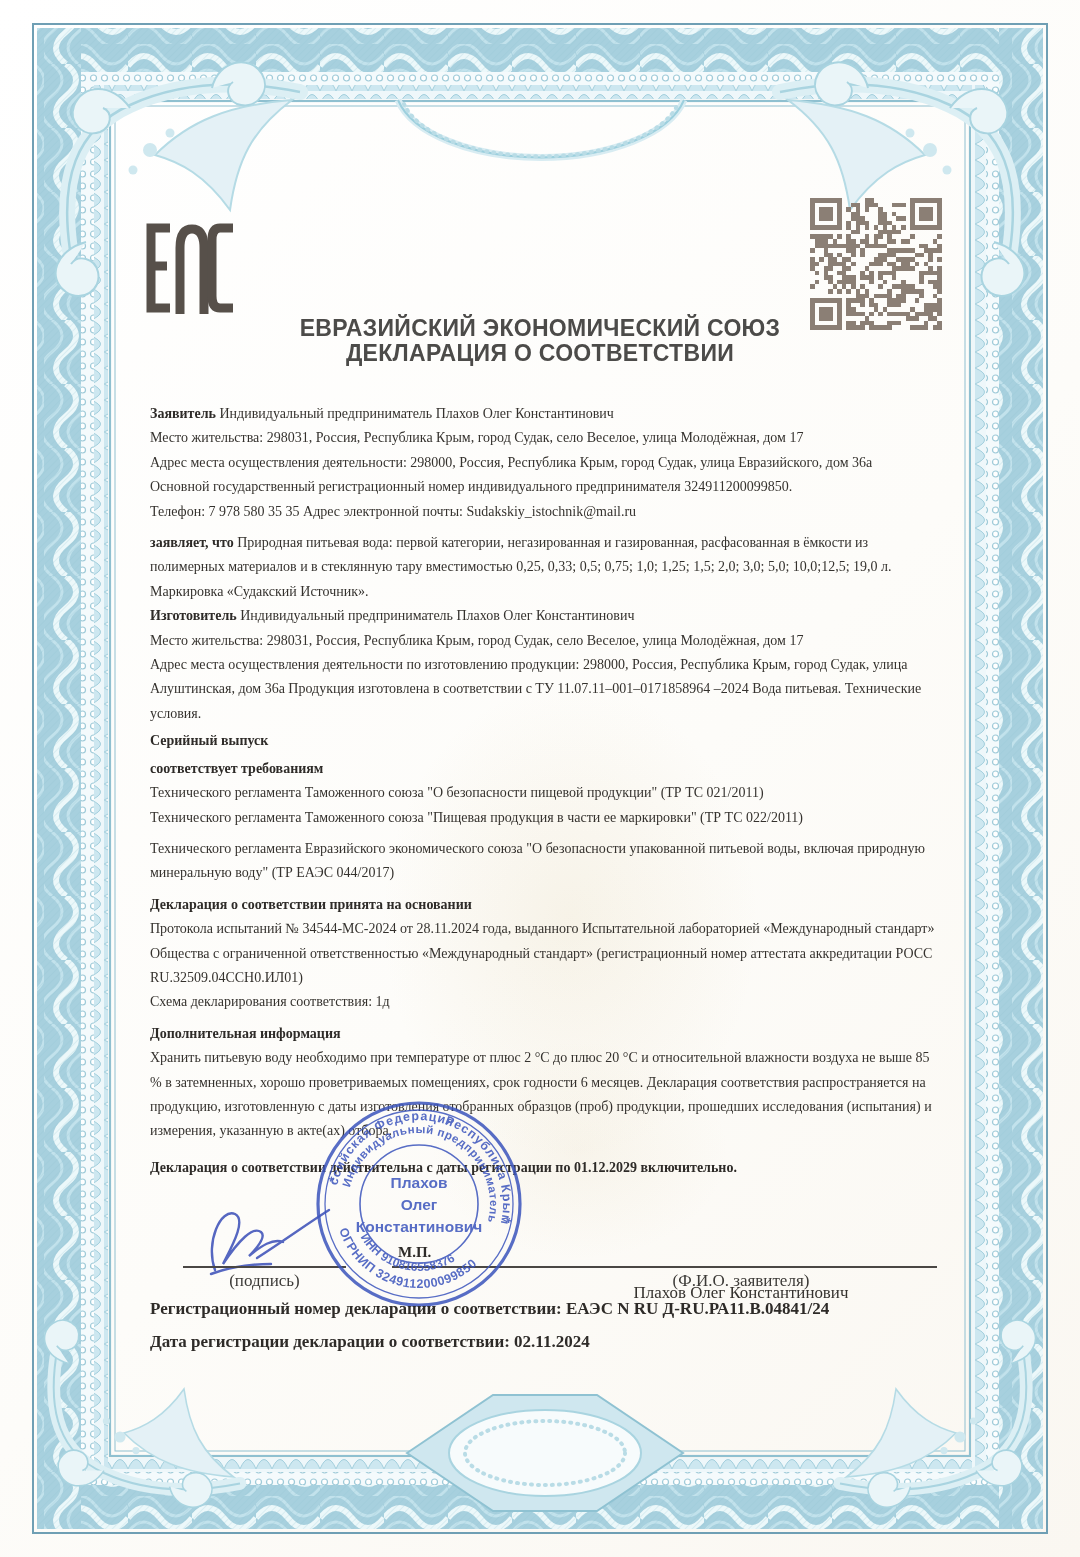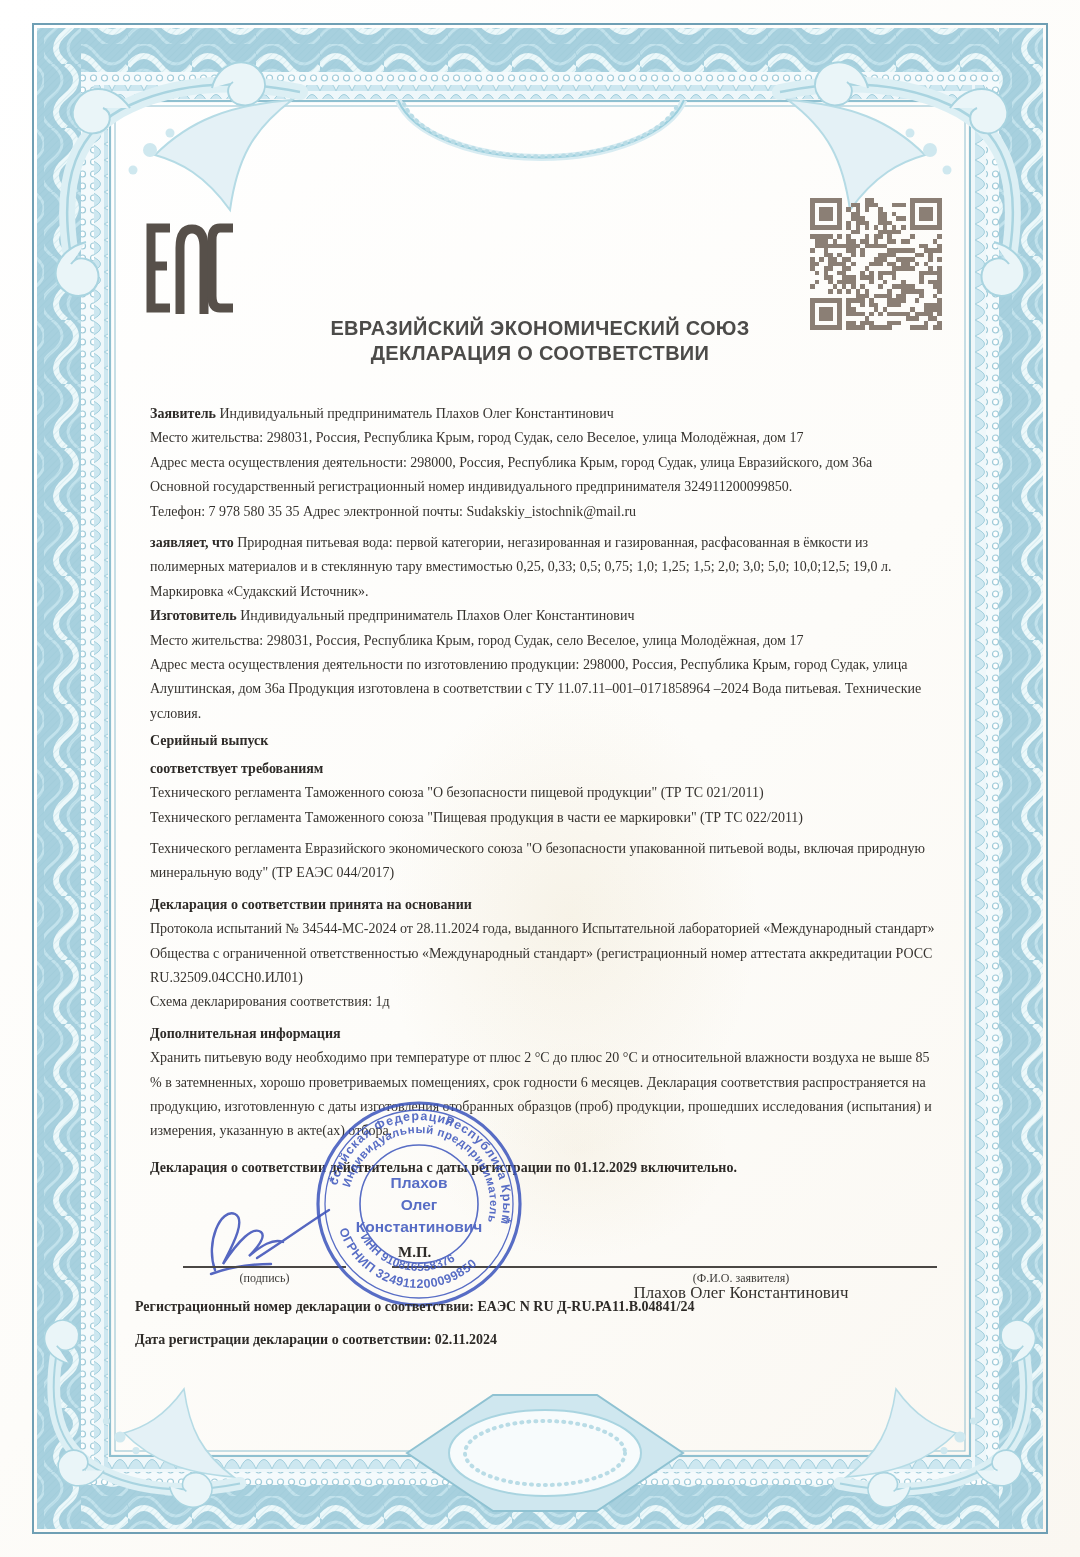--- a/index.html
+++ b/index.html
@@ -12,37 +12,37 @@
     overflow:hidden;
     font-family:"Liberation Serif", serif;
     color:#35322e;
   }
   .abs{position:absolute;}
   
   .title{
     left:118px;top:316px;width:844px;
     text-align:center;
     font-family:"Liberation Sans", sans-serif;
-    font-weight:bold;font-size:20px;line-height:25px;
+    font-weight:bold;font-size:23px;line-height:25px;
     color:#4c4b49;letter-spacing:.3px;
   }
   
   .body-text{left:150px;top:402px;width:792px;font-size:14px;line-height:24.4px;}
   .body-text p{margin:0;}
   .body-text p.gap-xs{margin-top:3px;}
   .body-text p.gap-sm{margin-top:7px;}
   .body-text p.gap-lg{margin-top:12px;}
   .body-text b{color:#2e2b28;}
   
   .sigline{height:2px;background:#4a4744;}
-  .small-label{font-size:12px;color:#3d3b38;text-align:center;}
+  .small-label{font-size:17px;color:#3d3b38;text-align:center;}
   .fio-name{font-size:16.9px;text-align:center;color:#35322e;}
   .mp{font-size:15px;font-weight:bold;color:#2e2b28;}
   
-  .footer-line{left:135px;width:800px;font-size:14px;font-weight:bold;color:#2e2b28;}
+  .footer-line{left:150px;width:800px;font-size:17px;font-weight:bold;color:#2e2b28;}
   .wm{border-radius:50%;pointer-events:none;}
 </style>
 </head>
 <body>
 
 <div class="page">
 
   <svg class="abs" style="left:0;top:0;" width="1080" height="1557" viewBox="0 0 1080 1557">
     <defs>
       <pattern id="wv" width="64" height="44" patternUnits="userSpaceOnUse">

